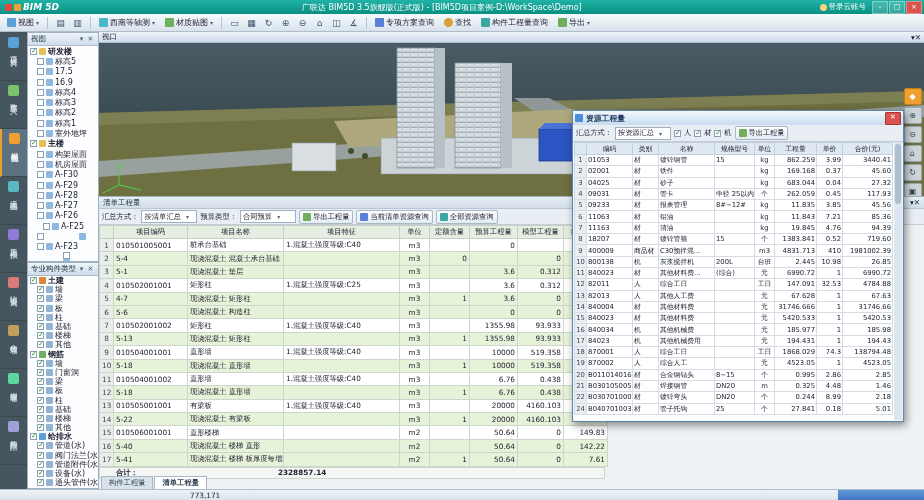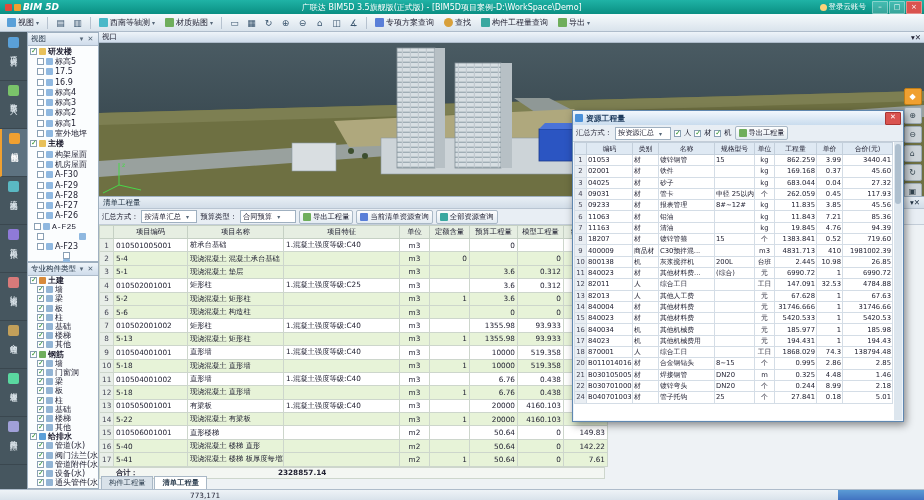--- a/index.html
+++ b/index.html
@@ -305,21 +305,21 @@
       <div class="tnode" style="padding-left: 9px;">
         <span class="chk"></span>
         <span class="nico" style="background: rgb(143, 184, 224);"></span>
         <span>A-F27</span>
       </div>
       <div class="tnode" style="padding-left: 9px;">
         <span class="chk"></span>
         <span class="nico" style="background: rgb(143, 184, 224);"></span>
         <span>A-F26</span>
       </div>
-      <div class="tnode" style="padding-left: 6px; font-family: Liberation Mono, monospace;">
+      <div class="tnode" style="padding-left: 15px;">
         <span class="chk"></span>
         <span class="nico" style="background: rgb(143, 184, 224);"></span>
         <span>A-F25</span>
       </div>
       <div class="tnode" style="padding-left: 9px; gap: 33px;">
         <span class="chk"></span>
         <span class="nico" style="background: rgb(143, 184, 224);"></span>
         <span>A-F24</span>
       </div>
       <div class="tnode" style="padding-left: 9px;">
@@ -612,21 +612,21 @@
           <td>矩形柱</td>
           <td>1.混凝土强度等级:C25</td>
           <td>m3</td>
           <td></td>
           <td>3.6</td>
           <td>0.312</td>
           <td></td>
         </tr>
         <tr class="sub">
           <td>5</td>
-          <td>5-2</td>
+          <td>4-7</td>
           <td>现浇混凝土 矩形柱</td>
           <td></td>
           <td>m3</td>
           <td>1</td>
           <td>3.6</td>
           <td>0</td>
           <td>512.22</td>
         </tr>
         <tr class="sub">
           <td>6</td>
@@ -1021,20 +1021,31 @@
             <td>870001</td>
             <td>人</td>
             <td>综合工日</td>
             <td></td>
             <td>工日</td>
             <td>1868.029</td>
             <td>74.3</td>
             <td>138794.48</td>
           </tr>
           <tr>
+            <td>19</td>
+            <td>870002</td>
+            <td>人</td>
+            <td>综合人工</td>
+            <td></td>
+            <td>元</td>
+            <td>4523.05</td>
+            <td>1</td>
+            <td>4523.05</td>
+          </tr>
+          <tr>
             <td>20</td>
             <td>B011014016</td>
             <td>材</td>
             <td>合金钢钻头</td>
             <td>8~15</td>
             <td>个</td>
             <td>0.995</td>
             <td>2.86</td>
             <td>2.85</td>
           </tr>

